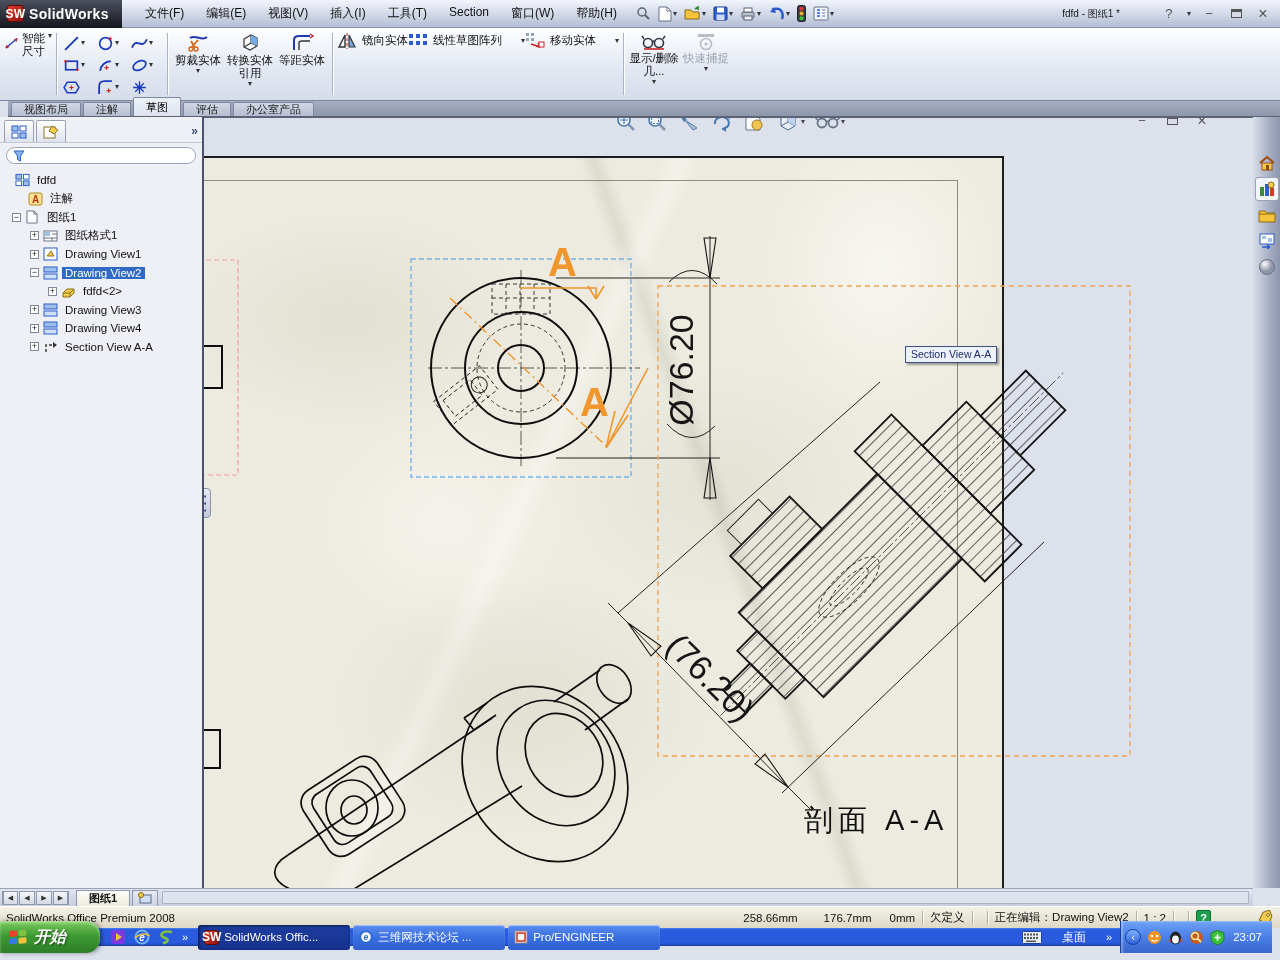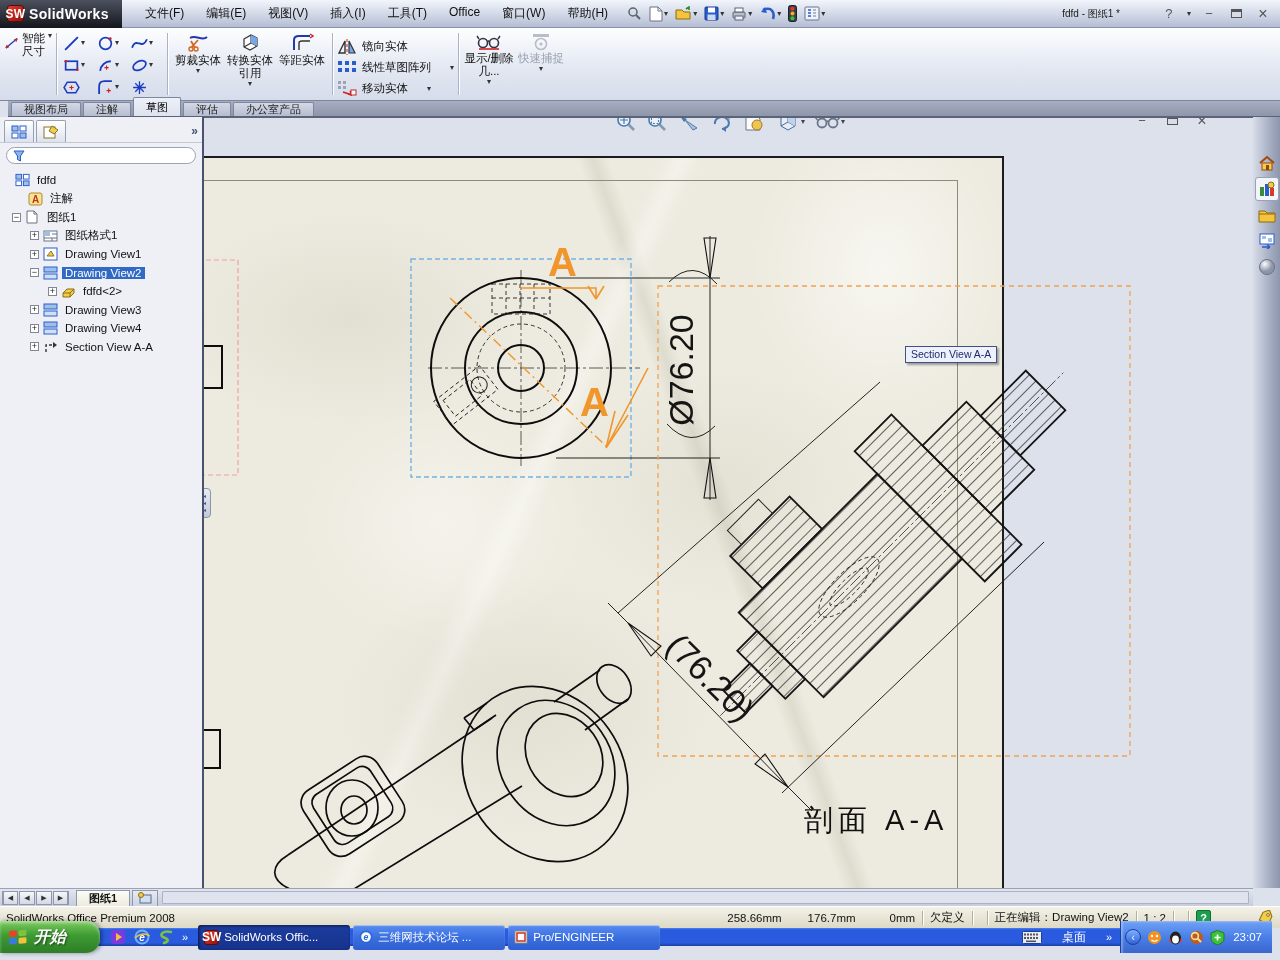--- a/index.html
+++ b/index.html
@@ -20,21 +20,21 @@
   .wincontrols{position:absolute;right:8px;top:5px;display:flex;align-items:center;gap:9px;color:#444}
   .wbtn{width:18px;height:17px;display:flex;align-items:center;justify-content:center;font-size:13px;color:#555}
   .resticon{width:11px;height:9px;border:1px solid #555;border-top:3px solid #555;background:#d8dce8}
   
   .toolbar{position:absolute;top:28px;left:0;right:0;height:73px;background:linear-gradient(#fdfeff,#e3e8f2 55%,#d6dcea);border-bottom:1px solid #7c86a0;display:flex;align-items:flex-start;padding:2px 0 0 4px}
   .vsep{width:1px;height:62px;background:#aab2c6;margin:3px 4px 0 4px;box-shadow:1px 0 0 #fff}
   .bigbtn{width:48px;display:flex;flex-direction:row;align-items:flex-start;text-align:center;font-size:11.5px;line-height:13px;padding-top:2px}
   .colbtn{width:52px;display:flex;flex-direction:column;align-items:center;text-align:center;font-size:11.5px;line-height:13px;padding-top:2px}
   .skgrid{display:grid;grid-template-columns:34px 34px 34px;grid-auto-rows:22px;margin-top:2px}
   .skcell{display:flex;align-items:center;gap:1px;padding-left:2px}
-  .stack3{display:flex;flex-direction:column;margin-top:6px}
+  .stack3{display:flex;margin-top:0}
   .srow{display:flex;align-items:center;gap:5px;height:21px;font-size:11.5px;white-space:nowrap}
   .srow .caret{margin-left:14px}
   .disabled{color:#9aa0af}
   
   .cmtabs{position:absolute;top:101px;left:8px;right:0;height:16px;background:linear-gradient(#a7aec1,#8e96ac);border-bottom:1px solid #5c6374;display:flex;align-items:flex-end;padding-left:3px}
   .cmtab{height:14px;padding:0 12px;font-size:11px;color:#222;background:linear-gradient(#d3d8e5,#b6bdd0);border:1px solid #7d87a0;border-bottom:none;border-radius:2px 2px 0 0;margin-right:2px;display:flex;align-items:center}
   .cmtab.active{background:linear-gradient(#eef1f8,#dde2ee);height:19px;font-weight:normal;color:#000}
   
   .lpanel{position:absolute;top:117px;left:0;width:204px;bottom:72px;background:#eef0f6;border-right:2px solid #4a5270;overflow:hidden}
   .ptabs{display:flex;align-items:center;height:26px;padding:3px 4px 0 4px;border-bottom:1px solid #c2c8d6}
@@ -105,21 +105,21 @@
   <div class="logo">
     <span class="swcube">SW</span>
     <span>SolidWorks</span>
   </div>
   <div class="menus">
     <span class="menu">文件(F)</span>
     <span class="menu">编辑(E)</span>
     <span class="menu">视图(V)</span>
     <span class="menu">插入(I)</span>
     <span class="menu">工具(T)</span>
-    <span class="menu">Office</span>
+    <span class="menu">Section</span>
     <span class="menu">窗口(W)</span>
     <span class="menu">帮助(H)</span>
   </div>
   <div class="qbar">
     <span class="qbtn">
       <svg width="15" height="15" viewBox="0 0 15 15">
           <circle cx="6" cy="6" r="4" fill="none" stroke="#5a646e" stroke-width="1.5"></circle>
           <path d="M9 9 L13 13" stroke="#5a646e" stroke-width="2"></path>
         </svg>
     </span>
@@ -719,21 +719,21 @@
         <circle cx="4" cy="3" r="2.5" fill="#f2cc4a" stroke="#8a6d14"></circle>
       </svg>
     </span>
   <span class="hscroll"></span>
 </div>
 
 <div class="statusbar">
   <span class="sitem" style="flex:1">SolidWorks Office Premium 2008</span>
   <span class="sitem">258.66mm</span>
   <span class="sitem" style="margin-left:26px">176.7mm</span>
-  <span class="sitem" style="margin-left:34px">0mm</span>
+  <span class="sitem" style="margin-left:18px">0mm</span>
   <span class="ssep"></span>
   <span class="sitem">欠定义</span>
   <span class="ssep"></span>
     <span class="ssep"></span>
   <span class="sitem">正在编辑：Drawing View2</span>
   <span class="ssep"></span>
   <span class="sitem">1 : 2</span>
   <span class="ssep"></span>
     <span class="ssep"></span>
   <span class="qhelp">?</span>

